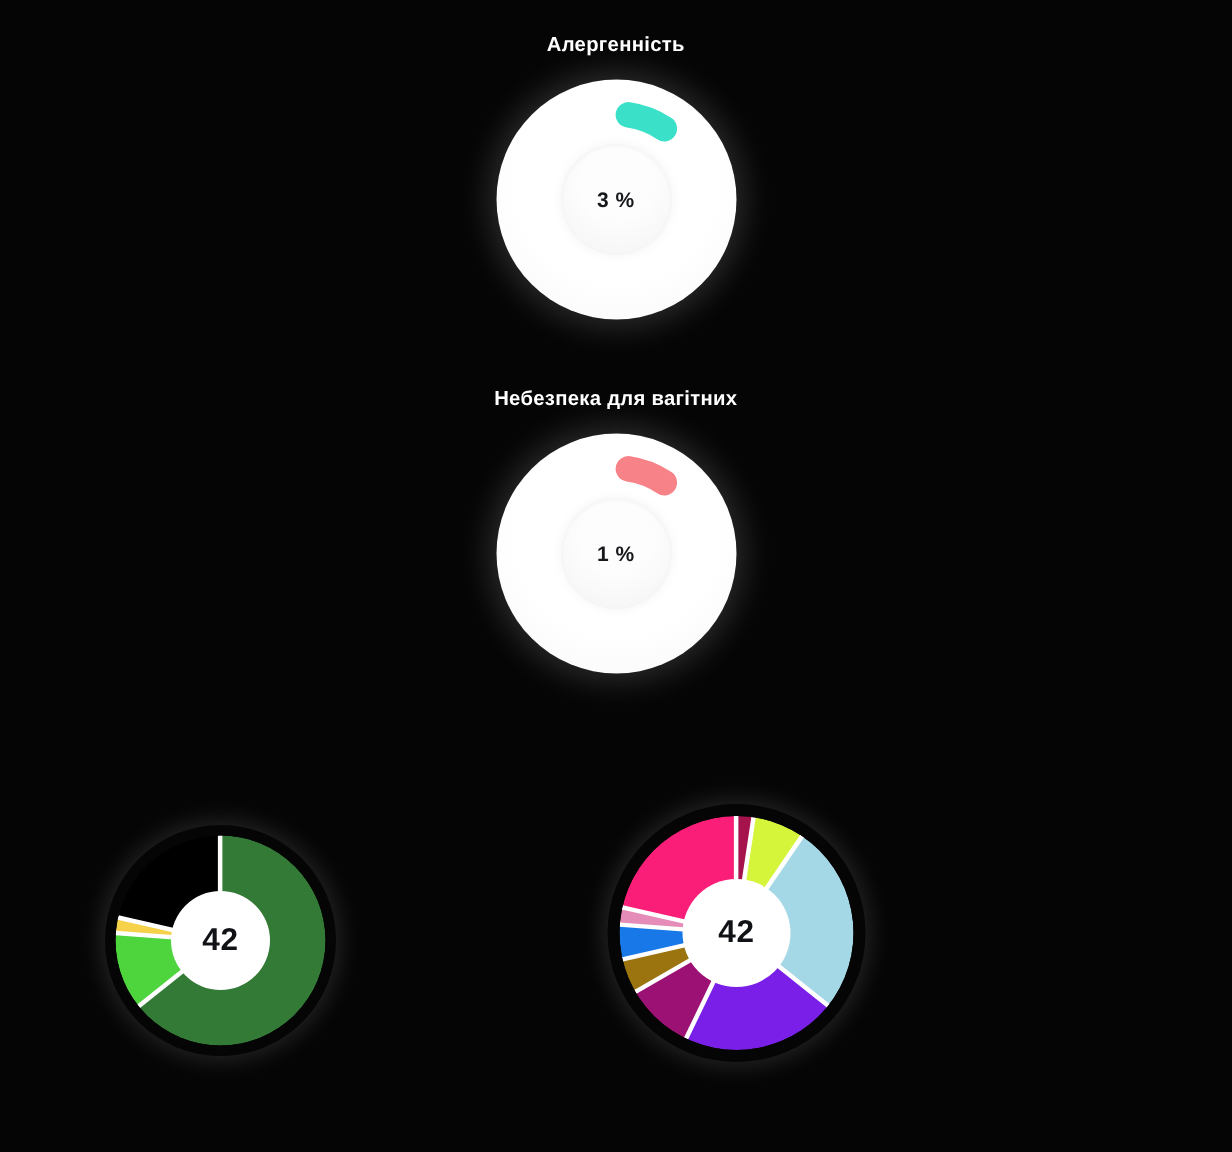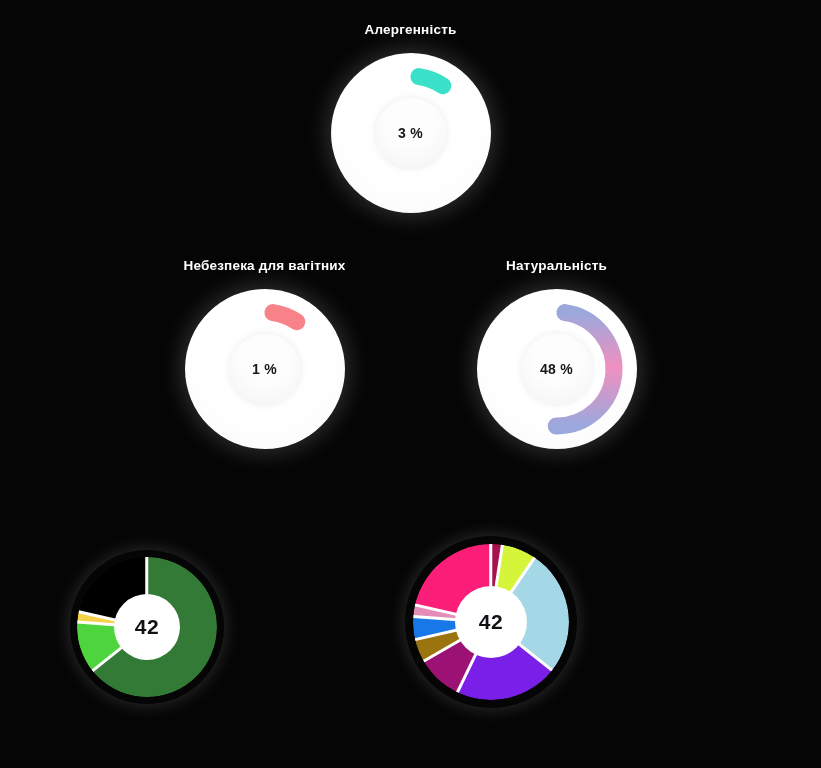--- a/index.html
+++ b/index.html
@@ -174,41 +174,20 @@
           <svg width="160" height="160" viewBox="0 0 160 160" style="position: absolute; inset: 0px;">
             <path d="M 87.93286675472375 23.554720081730494 A 57 57 0 0 1 111.87399549783257 32.74485836436262" fill="none" stroke="#f78287" stroke-width="17" stroke-linecap="round"></path>
           </svg>
         </div>
       <div class="gauge-hub">
         <span class="gauge-value">1 %</span>
       </div>
     </div>
   </div>
 
-  <div class="gauge">
-    <div class="gauge-title">Натуральність</div>
-    <div class="gauge-body">
-      <div class="gauge-disc"></div>
-      <div class="gauge-arc">
-          <svg width="160" height="160" viewBox="0 0 160 160" style="position: absolute; inset: 0px;">
-            <defs>
-              <linearGradient id="gg" x1="0" y1="0" x2="0" y2="1">
-                <stop offset="0%" stop-color="#9aa8dc"></stop>
-                <stop offset="48%" stop-color="#f090c0"></stop>
-                <stop offset="100%" stop-color="#9aa8dc"></stop>
-              </linearGradient>
-            </defs>
-            <path d="M 87.93286675472375 23.554720081730494 A 57 57 0 0 1 79.20415572066872 136.99444386853034" fill="none" stroke="url(#gg)" stroke-width="17" stroke-linecap="round"></path>
-          </svg>
-        </div>
-      <div class="gauge-hub">
-        <span class="gauge-value">48 %</span>
-      </div>
-    </div>
-  </div>
 </div>
 
 <div class="donut-area">
 
   <div class="donut-block donut-left">
     <div class="donut">
       <div class="donut-glow"></div>
       <div class="donut-ringwrap">
         <div class="donut-ring" style="background: conic-gradient(rgb(51, 122, 54) 0deg, rgb(51, 122, 54) 231.429deg, rgb(78, 212, 60) 231.429deg, rgb(78, 212, 60) 274.286deg, rgb(246, 209, 74) 274.286deg, rgb(246, 209, 74) 282.857deg, rgb(0, 0, 0) 282.857deg, rgb(0, 0, 0) 360deg);">
             <div class="spoke" style="transform: translateX(-50%) rotate(180deg);"></div>

